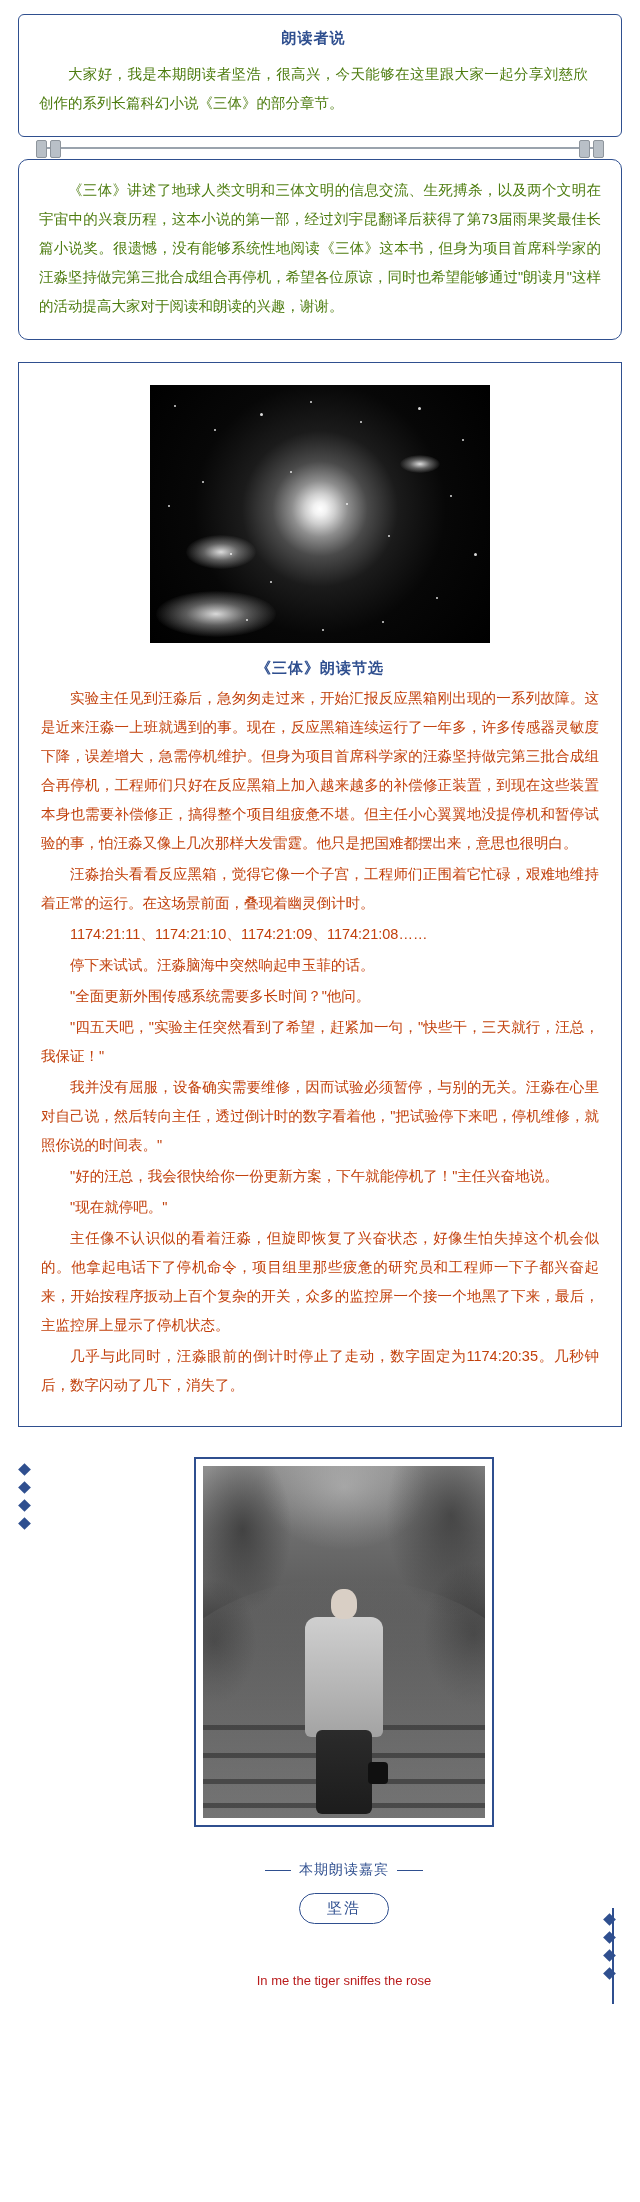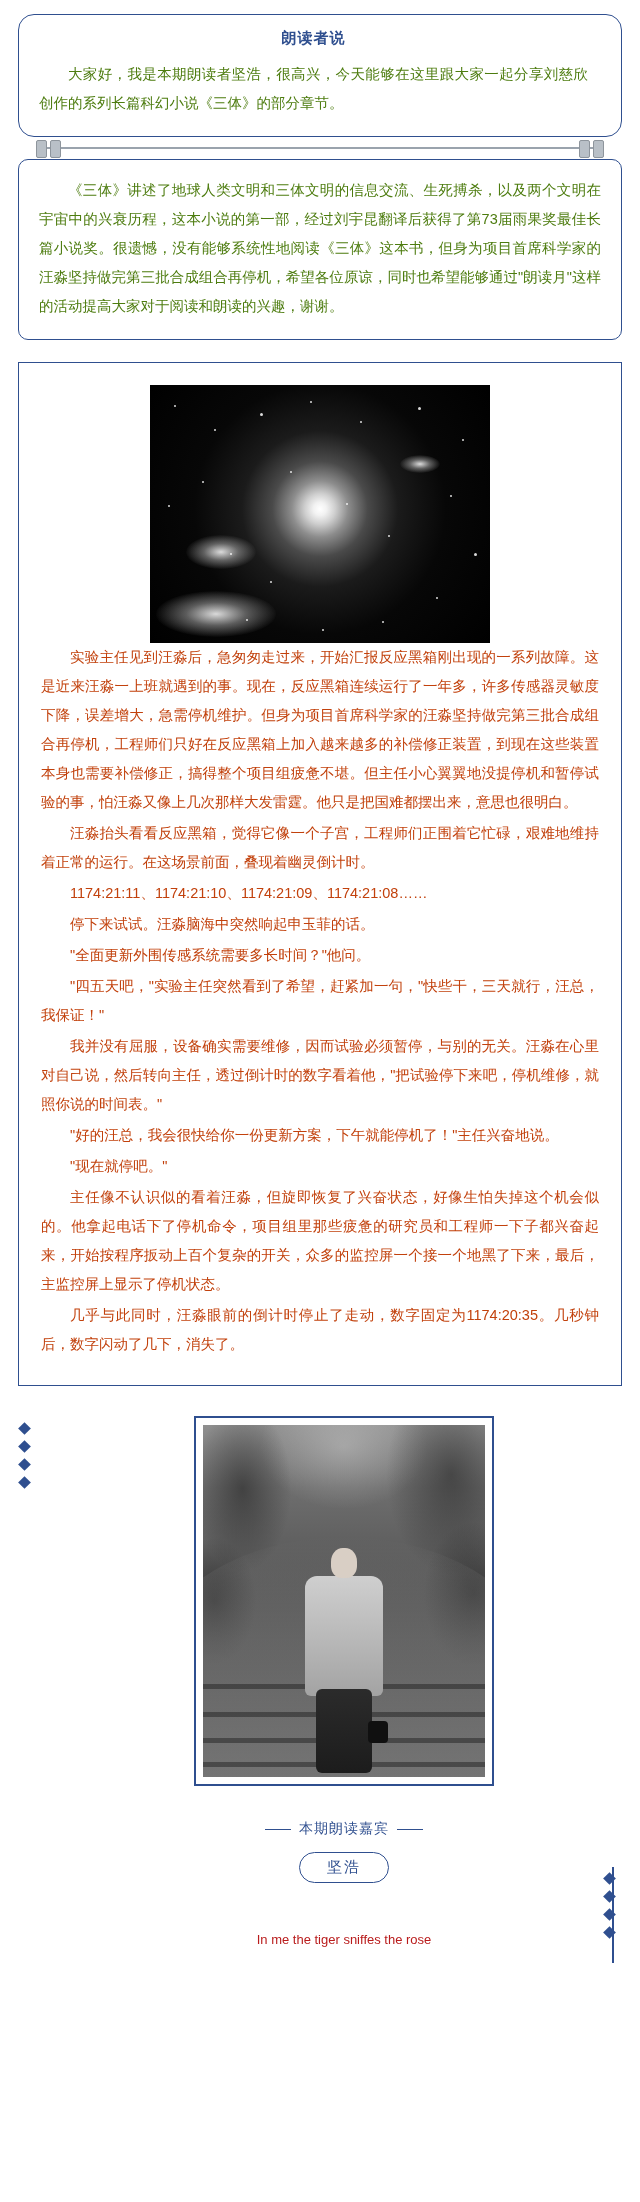--- a/index.html
+++ b/index.html
@@ -21,21 +21,21 @@
     padding: 0 0 10px 0;
   }
 
   
   .intro-wrap {
     margin: 14px 18px 0 18px;
     position: relative;
   }
   .intro-card {
     border: 1px solid #2f4f8f;
-    border-radius: 16px;
+    border-radius: 6px;
     padding: 14px 33px 18px 20px;
     background: #ffffff;
     box-sizing: border-box;
   }
   .intro-title {
     text-align: center;
     color: #2f4f8f;
     font-weight: bold;
     font-size: 15px;
     letter-spacing: 1px;
@@ -323,20 +323,21 @@
       <div class="star" style="width:2px;height:2px;left:96px;top:234px;"></div>
       <div class="star" style="width:2px;height:2px;left:18px;top:120px;"></div>
       <div class="star" style="width:2px;height:2px;left:52px;top:96px;"></div>
       <div class="star" style="width:2px;height:2px;left:140px;top:86px;"></div>
       <div class="star" style="width:2px;height:2px;left:196px;top:118px;"></div>
       <div class="star" style="width:2px;height:2px;left:238px;top:150px;"></div>
       <div class="star" style="width:2px;height:2px;left:120px;top:196px;"></div>
       <div class="star" style="width:2px;height:2px;left:80px;top:168px;"></div>
     </div>
 
+    <div class="excerpt-title">《三体》朗读节选</div>
 
     <div class="excerpt-body">
       <p>实验主任见到汪淼后，急匆匆走过来，开始汇报反应黑箱刚出现的一系列故障。这是近来汪淼一上班就遇到的事。现在，反应黑箱连续运行了一年多，许多传感器灵敏度下降，误差增大，急需停机维护。但身为项目首席科学家的汪淼坚持做完第三批合成组合再停机，工程师们只好在反应黑箱上加入越来越多的补偿修正装置，到现在这些装置本身也需要补偿修正，搞得整个项目组疲惫不堪。但主任小心翼翼地没提停机和暂停试验的事，怕汪淼又像上几次那样大发雷霆。他只是把国难都摆出来，意思也很明白。</p>
       <p>汪淼抬头看看反应黑箱，觉得它像一个子宫，工程师们正围着它忙碌，艰难地维持着正常的运行。在这场景前面，叠现着幽灵倒计时。</p>
       <p>1174:21:11、1174:21:10、1174:21:09、1174:21:08……</p>
       <p>停下来试试。汪淼脑海中突然响起申玉菲的话。</p>
       <p>"全面更新外围传感系统需要多长时间？"他问。</p>
       <p>"四五天吧，"实验主任突然看到了希望，赶紧加一句，"快些干，三天就行，汪总，我保证！"</p>
       <p>我并没有屈服，设备确实需要维修，因而试验必须暂停，与别的无关。汪淼在心里对自己说，然后转向主任，透过倒计时的数字看着他，"把试验停下来吧，停机维修，就照你说的时间表。"</p>
       <p>"好的汪总，我会很快给你一份更新方案，下午就能停机了！"主任兴奋地说。</p>

